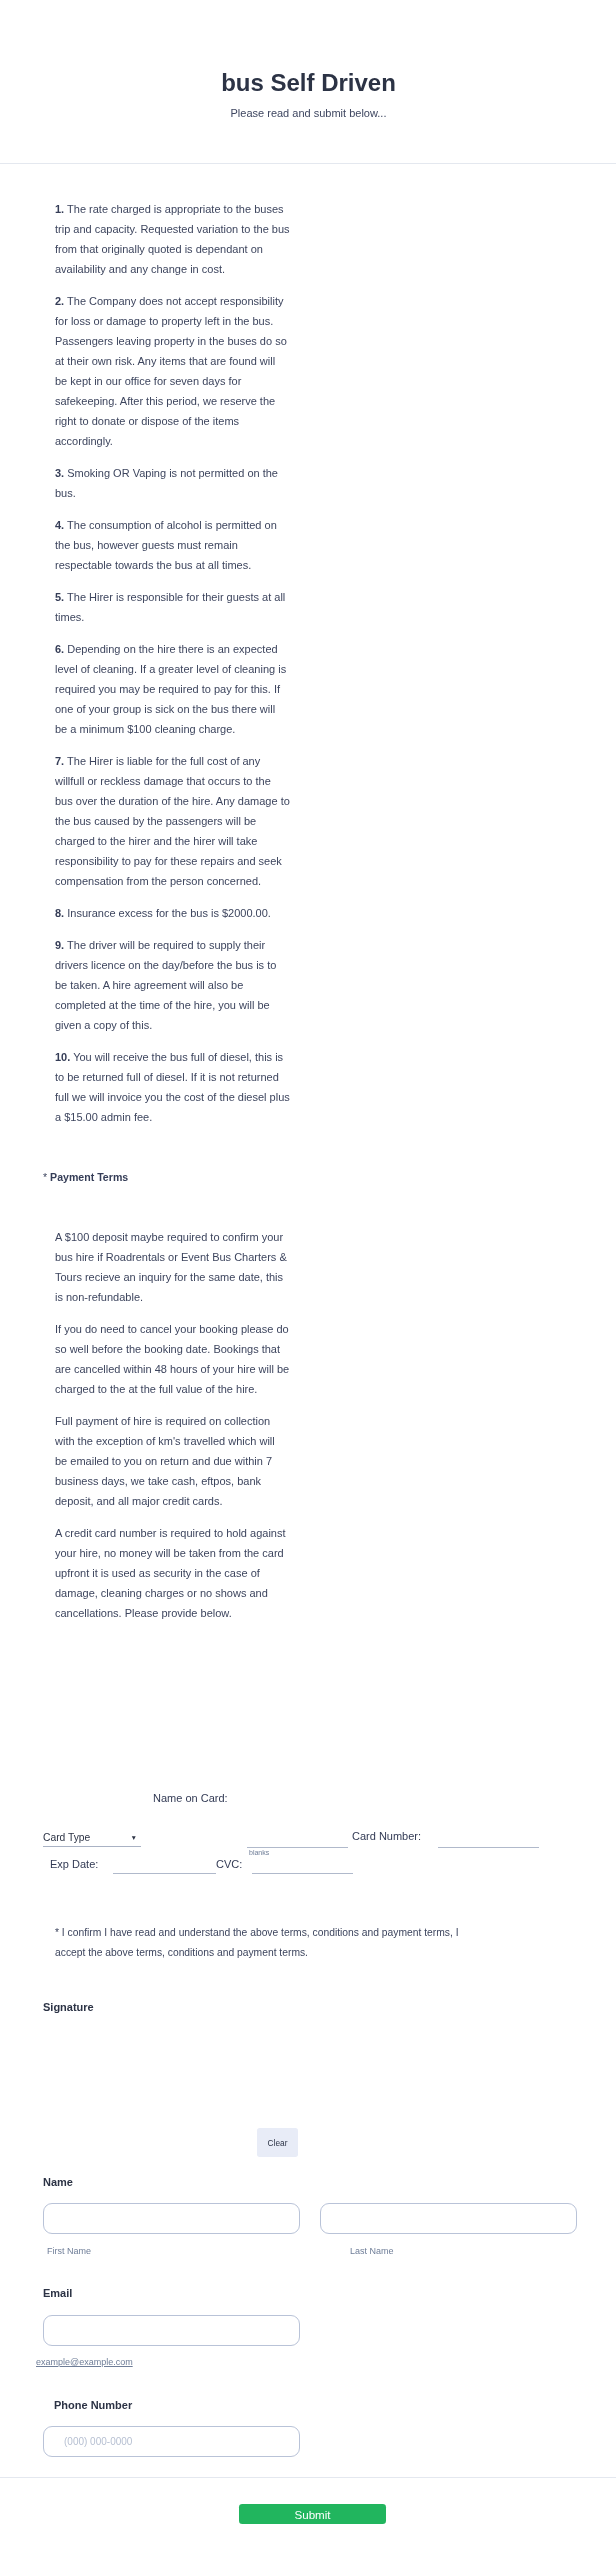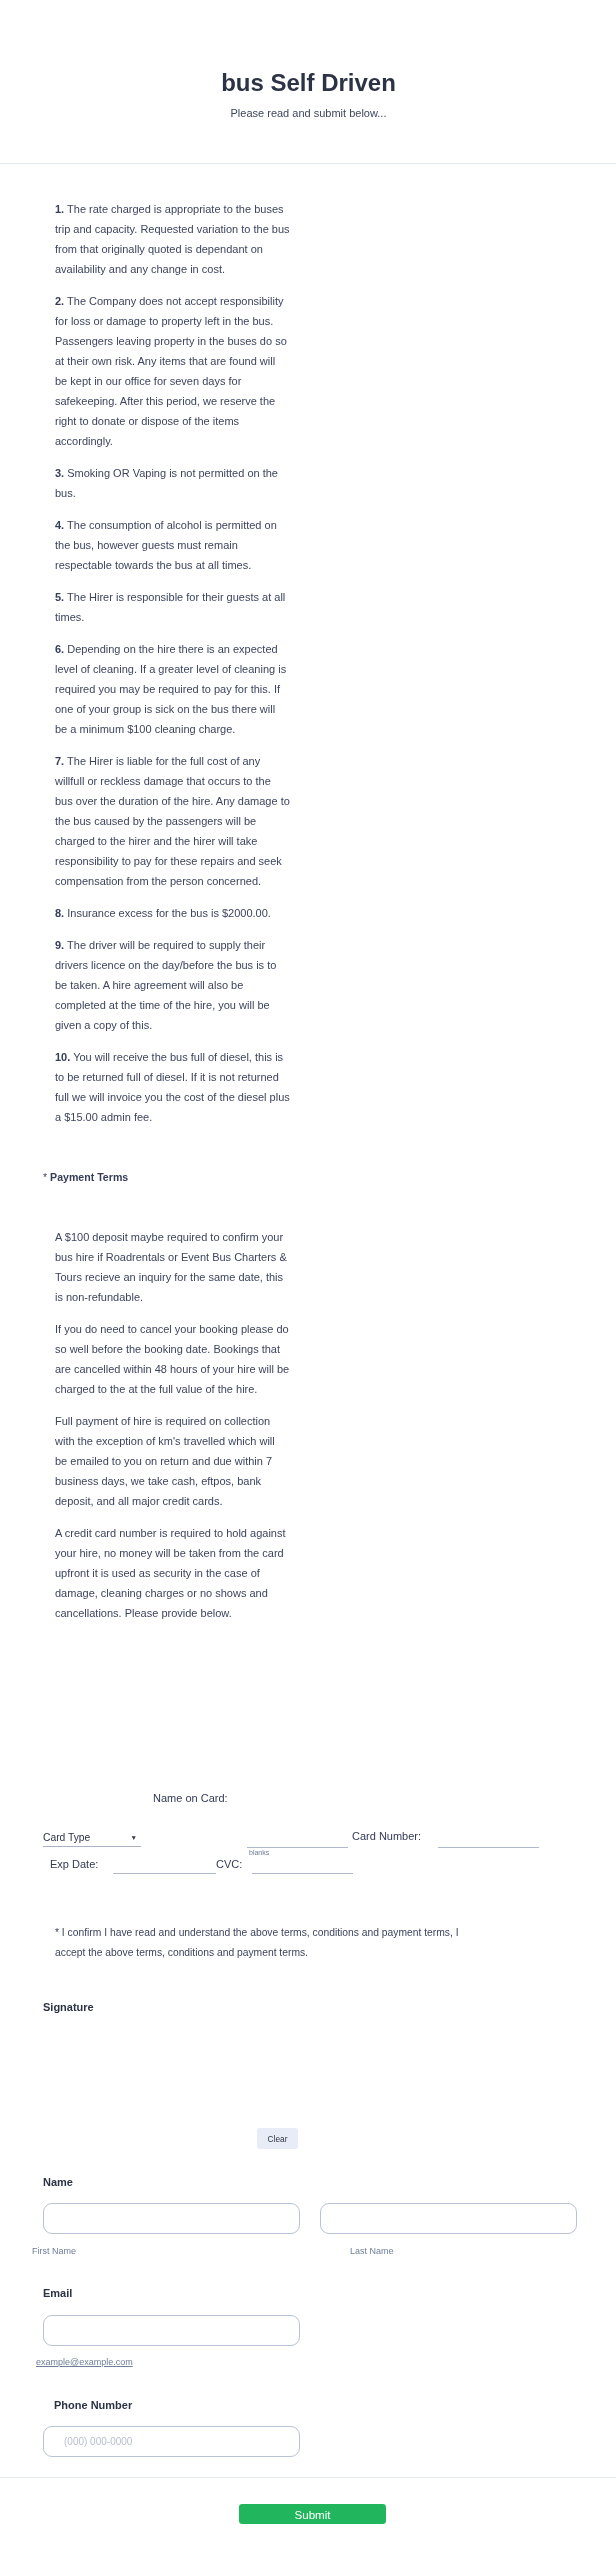--- a/index.html
+++ b/index.html
@@ -36,21 +36,21 @@
   .confirm{position:absolute;left:43px;top:1923px;width:544px;
            font-size:10.3px;line-height:20px;color:#3d455e;margin-left:12px;}
 
   
   .sec-label{position:absolute;font-size:11px;font-weight:700;color:#2c3345;}
   .sig-box{position:absolute;left:43px;top:2028px;width:255px;height:95px;
            border:0.7px solid #bdc8de;border-radius:4px;background:#fff;cursor:crosshair;}
   .sign-here{position:absolute;left:0;right:20px;top:32px;text-align:center;
              font-size:14px;color:#ccd3e1;}
   .sig-art{position:absolute;left:12px;top:34px;}
-  .clear-btn{position:absolute;left:257px;top:2128px;width:41px;height:21px;
+  .clear-btn{position:absolute;left:257px;top:2128px;width:41px;height:29px;
              background:#e8ecf7;border:none;border-radius:2.7px;font-size:8.3px;
              color:#2c3345;cursor:pointer;font-family:inherit;}
 
   
   .box-input{position:absolute;height:31px;border:0.7px solid #b9c3d8;border-radius:9px;
              background:#fff;font-size:10px;color:#2c3345;padding:0 20px;outline:none;
              box-sizing:border-box;font-family:inherit;}
   .box-input::placeholder{color:#b7c0d2;}
   .sub-label{position:absolute;font-size:9px;color:#6f7e98;}
 
@@ -125,21 +125,21 @@
     <span>* I confirm I have read and understand the above terms, conditions and payment terms, I</span><br>
     <span>accept the above terms, conditions and payment terms.</span>
   </div>
 
   <span class="sec-label" style="left:43px;top:2001px;">Signature</span>
   <button class="clear-btn">Clear</button>
 
   <span class="sec-label" style="left:43px;top:2176px;">Name</span>
   <input class="box-input" style="left: 43px; top: 2203px; width: 257px;">
   <input class="box-input" style="left: 320px; top: 2203px; width: 257px;">
-  <span class="sub-label" style="left:32px;top:2246px;">First Name</span>
+  <span class="sub-label" style="left:47px;top:2246px;">First Name</span>
   <span class="sub-label" style="left:321px;top:2246px;padding-left:29px;">Last Name</span>
 
   <span class="sec-label" style="left:43px;top:2287px;">Email</span>
   <input class="box-input" style="left: 43px; top: 2315px; width: 257px;">
   <span class="sub-label" style="left:36px;top:2357px;text-decoration:underline;">example@example.com</span>
 
   <span class="sec-label" style="left:43px;top:2399px;padding-left:11px;">Phone Number</span>
   <input class="box-input" style="left: 43px; top: 2426px; width: 257px;" placeholder="(000) 000-0000">
 
   <div class="divider d2"></div>

